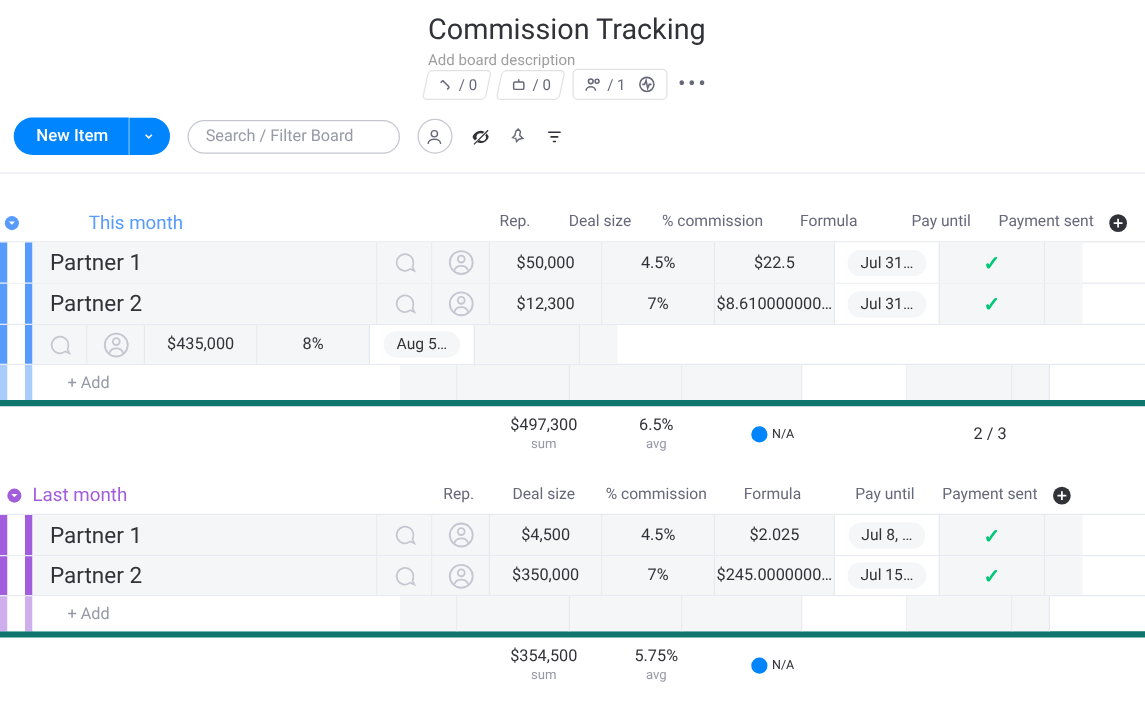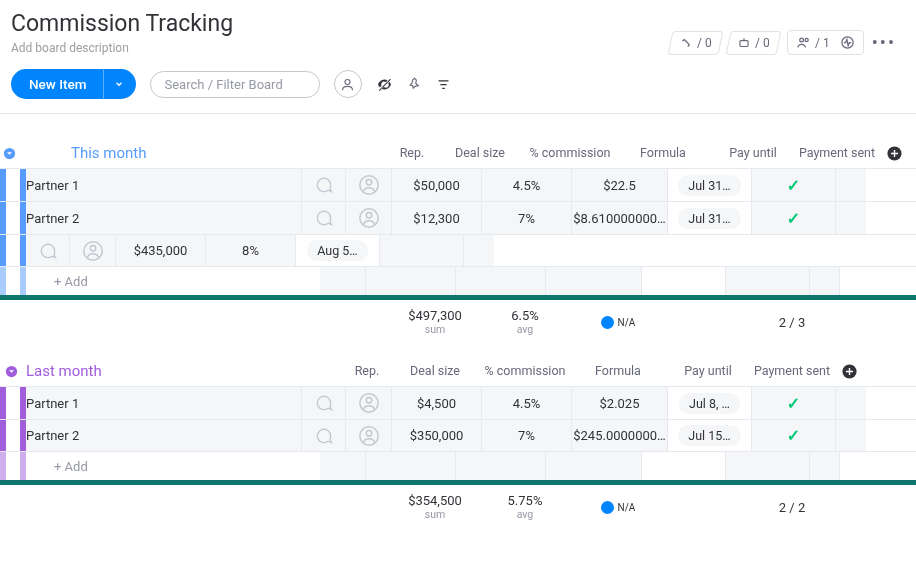--- a/index.html
+++ b/index.html
@@ -1,17 +1,17 @@
 <!DOCTYPE html>
 <html><head>
 <meta charset="utf-8">
 <style>
   * { margin:0; padding:0; box-sizing:border-box; font-family:-apple-system,BlinkMacSystemFont,"Segoe UI",Roboto,sans-serif; }
   body { background:#fff; width:916px; height:564px; overflow:hidden; color:#323338; }
-  .header { padding:10px 20px 4px 11px; display:flex; justify-content:space-between; align-items:flex-end; }
+  .header { padding:10px 20px 4px 11px; display:flex; justify-content:space-between; align-items:center;flex-direction:column; }
   .title-block { display:flex; flex-direction:column; gap:4px; }
   .title { font-size:23px; font-weight:400; color:#323338; }
   .desc { font-size:12px; color:#9e9e9e; }
   .header-right { display:flex; align-items:center; gap:8px; }
   .pill { border:1px solid #e1e1e1; border-radius:4px; padding:4px 8px; display:flex; align-items:center; gap:4px; font-size:12px; color:#676879; }
   .pill.slanted { transform:skewX(-12deg); }
   .pill.slanted > * { transform:skewX(12deg); }
   .toolbar { display:flex; justify-content:space-between; align-items:center; padding:10px 20px 14px 11px; border-bottom:1px solid #e6e9ef; }
   .toolbar-left { display:flex; align-items:center; gap:8px; }
   .view-tab { display:flex; align-items:center; gap:8px; font-size:14px; color:#323338; padding:4px 6px; }
@@ -32,21 +32,21 @@
   .cols { display:flex; flex:1; }
   .col-h { font-size:12.5px; color:#676879; text-align:center; }
   .col-rep{flex:0 0 46px;} .col-deal{flex:0 0 90px;} .col-comm{flex:0 0 90px;} .col-form{flex:0 0 96px;} .col-pay{flex:0 0 84px;} .col-sent{flex:0 0 84px;}
   .add-col { flex:0 0 30px; display:flex; align-items:center; justify-content:center; }
   .rows { }
   .row { display:flex; align-items:stretch; height:33px; border-top:1px solid #e6e9ef; }
   .row:last-of-type { border-bottom:1px solid #e6e9ef;}
   .row-stripe { width:6px; flex:0 0 6px; }
   .row-gap { width:14px; flex:0 0 14px; background:#fff;}
   .row-stripe2 { width:6px; flex:0 0 6px; }
-  .row-name { flex:0 0 276px; display:flex; align-items:center; font-size:13px; background:#f5f6f8; border-right:1px solid #e6e9ef;}
+  .row-name { flex:0 0 276px; display:flex; align-items:center; padding-left:14px; font-size:18px; background:#f5f6f8; border-right:1px solid #e6e9ef;}
   .row-chat { flex:0 0 44px; display:flex;align-items:center;justify-content:center; background:#f5f6f8; border-right:1px solid #e6e9ef;}
   .row-cell { display:flex; align-items:center; justify-content:center; font-size:13px; color:#323338; background:#f5f6f8; border-right:1px solid #e6e9ef; overflow:hidden; white-space:nowrap; text-overflow:ellipsis; padding:0 4px;}
   .row-cell.pay { background:#fff;}
   .row-cell.pay span{ background:#f5f6f8; padding:3px 10px; border-radius:10px; font-size:12.5px;}
   .row-end { flex:0 0 30px; background:#f5f6f8;}
   .add-row { display:flex; height:33px; align-items:stretch; border-bottom:5px solid #0f766e;}
   .add-row .lbl { flex:0 0 320px; display:flex; align-items:center; padding-left:28px; font-size:13px; color:#9699a6; background:#fff;}
   .add-row .filler { flex:1; display:flex;}
   .add-row .fcell{ background:#f5f6f8; border-right:1px solid #e6e9ef;}
   .summary { display:flex; padding-top:8px;}
@@ -428,16 +428,15 @@
         </div>
         <div class="sum-cell col-comm">
           <div>5.75%</div>
           <div class="sub">avg</div>
         </div>
         <div class="sum-form col-form">
           <span class="info"></span>
           <span>N/A</span>
         </div>
         <div class="sum-cell col-pay"></div>
-        <div class="sum-cell col-sent">2 / 2</div>
       </div>
     </div>
   </div>
 
 </body></html>

